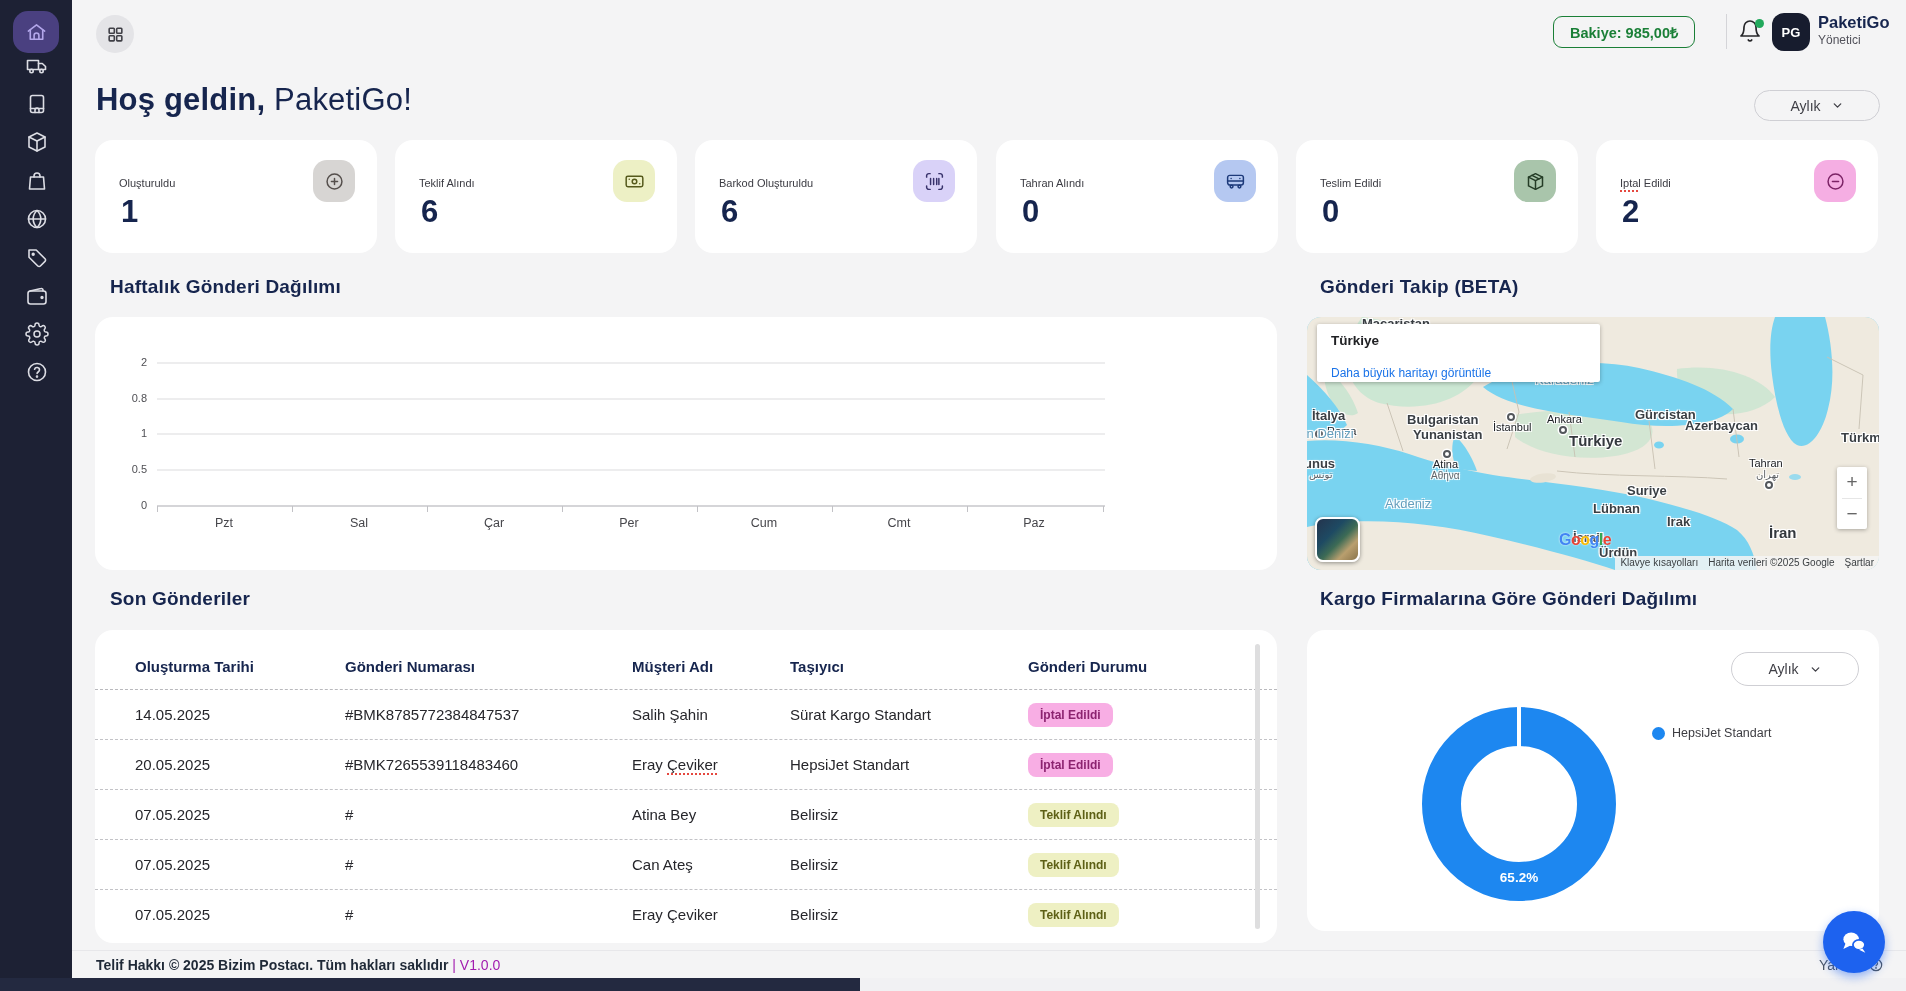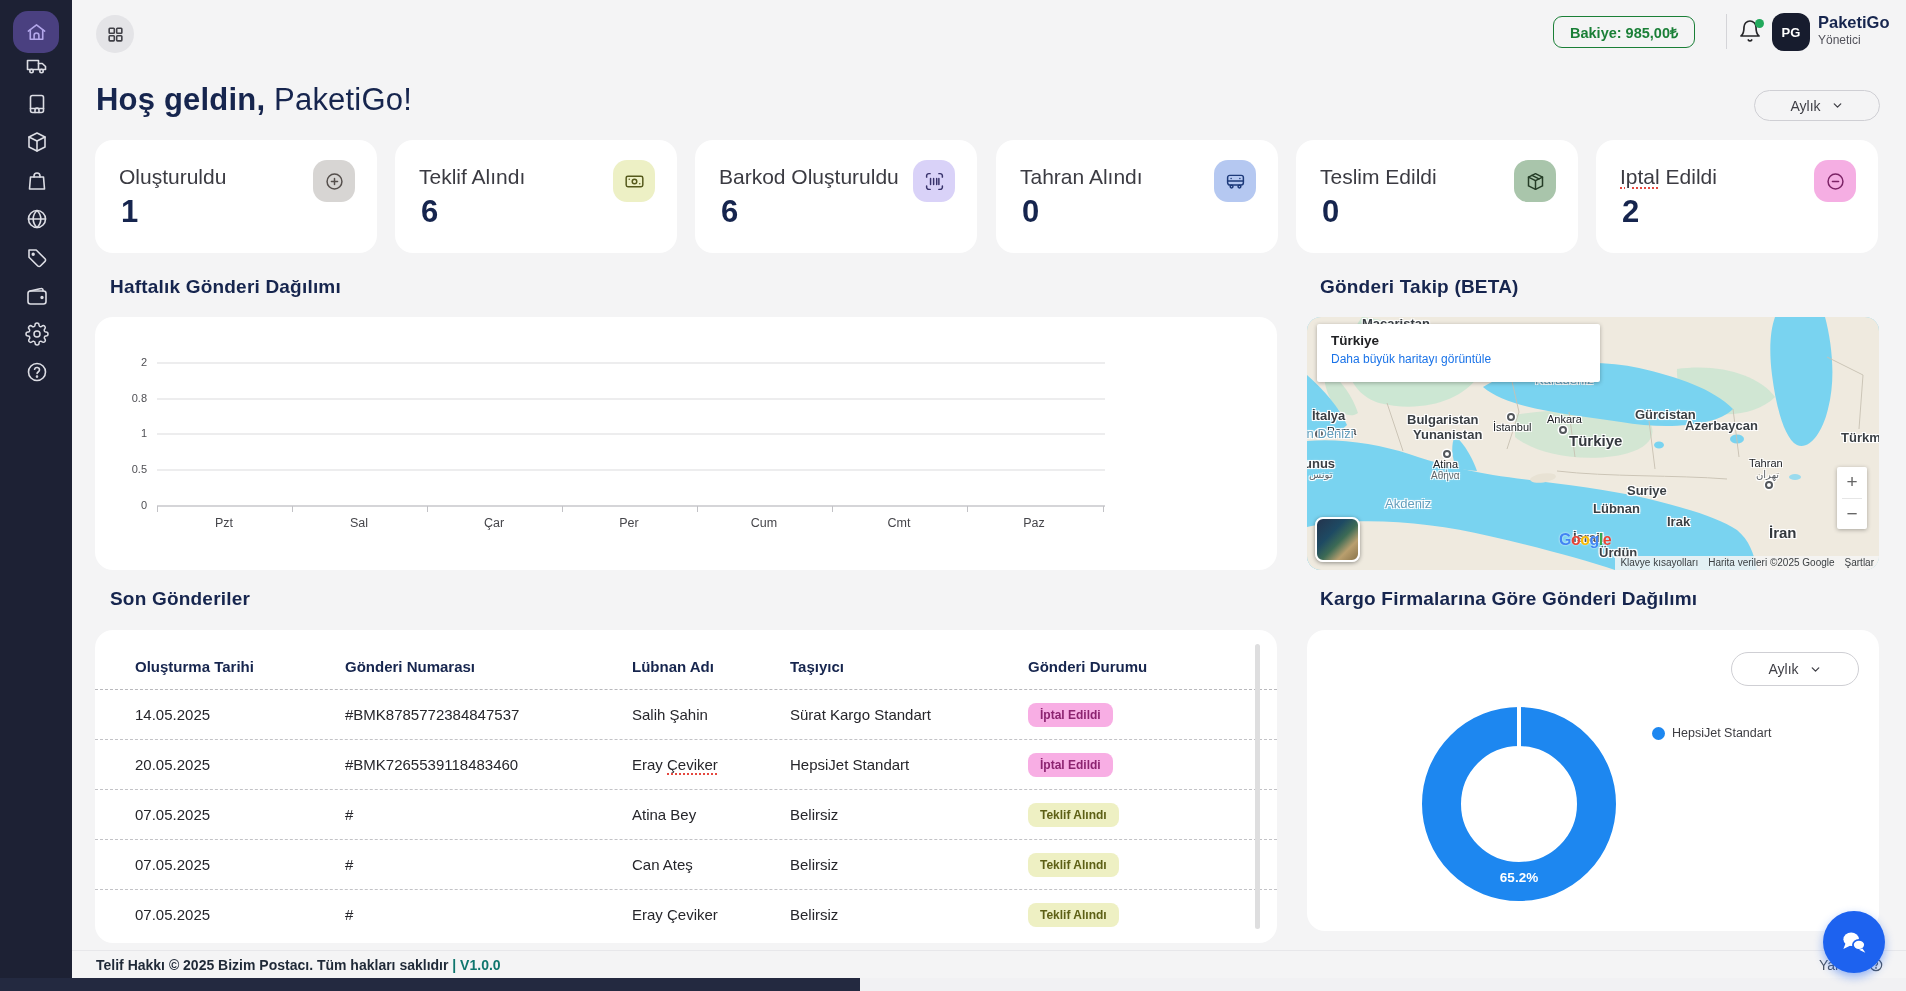--- a/index.html
+++ b/index.html
@@ -25,21 +25,21 @@
 
   .welcome{position:absolute;left:96px;top:82px;font-size:31px;color:#16254e;letter-spacing:.2px}
   .welcome .b{font-weight:700}
   .welcome .n{font-weight:500}
 
   .pill{position:absolute;height:31px;border:1px solid #cfcfd4;border-radius:17px;display:flex;align-items:center;justify-content:center;gap:10px;font-size:14px;color:#3f3f46;cursor:pointer;background:transparent}
   .pill.on-card{background:#fff;height:34px}
 
   
   .stat-card{position:absolute;top:140px;width:282px;height:113px;background:#fff;border-radius:18px}
-  .stat-label{position:absolute;left:24px;top:25px;font-size:21px;color:#3b3b42}
+  .stat-label{position:absolute;left:24px;top:37px;font-size:11px;color:#3b3b42}
   .stat-value{position:absolute;left:26px;top:54px;font-size:31px;font-weight:800;color:#16254e}
   .stat-icon{position:absolute;right:22px;top:20px;width:42px;height:42px;border-radius:14px;display:flex;align-items:center;justify-content:center}
   .sc{text-decoration:underline dotted #e5483f 2px;text-underline-offset:3px}
 
   .sec-title{position:absolute;font-size:19px;font-weight:800;color:#16254e;letter-spacing:.2px}
   .card{position:absolute;background:#fff;border-radius:18px}
 
   
   .gline{position:absolute;left:62px;width:948px;height:2px;background:#ededee}
   .gbase{position:absolute;left:62px;width:948px;height:2px;background:#d5d5d8}
@@ -50,21 +50,21 @@
   
   .map-card{position:absolute;left:1307px;top:317px;width:572px;height:253px;border-radius:14px;overflow:hidden;background:#7ad2ee;cursor:grab}
   .ml{position:absolute;font-size:13px;font-weight:bold;color:#3a3f44;white-space:nowrap;text-shadow:-1px -1px 0 #fff,1px -1px 0 #fff,-1px 1px 0 #fff,1px 1px 0 #fff,0 0 3px #fff}
   .ml-sea{font-weight:normal;color:#649fbd}
   .ml-sm{font-weight:normal;font-size:11px;color:#202328}
   .ml-lg{font-size:15px;color:#33383d}
   .ml-xs{font-weight:normal;font-size:10px;color:#5f6368}
   .cap-dot{position:absolute;width:8px;height:8px;border:2px solid #53575c;border-radius:50%;background:#fff;box-shadow:0 0 0 1.5px #fff}
   .map-info{position:absolute;left:10px;top:7px;width:283px;height:58px;background:#fff;border-radius:2px;box-shadow:0 1px 4px rgba(0,0,0,.3);padding:9px 14px;z-index:5}
   .map-info .t{font-size:13.5px;font-weight:bold;color:#202124}
-  .map-info a{font-size:12px;color:#1a73e8;text-decoration:none;display:inline-block;margin-top:4px;cursor:pointer}
+  .map-info a{font-size:12px;color:#1a73e8;text-decoration:none;display:inline-block;margin-top:18px;cursor:pointer}
   .zoomctl{position:absolute;left:530px;top:150px;width:30px;height:62px;background:#fff;border-radius:2px;box-shadow:0 1px 4px rgba(0,0,0,.3);z-index:5;display:flex;flex-direction:column}
   .zoomctl .zb{flex:1;display:flex;align-items:center;justify-content:center;font-size:19px;color:#666;cursor:pointer}
   .zoomctl .zd{height:1px;background:#e6e6e6;margin:0 5px}
   .satthumb{position:absolute;left:8px;top:200px;width:45px;height:45px;border-radius:8px;border:2px solid #fff;box-shadow:0 1px 4px rgba(0,0,0,.4);z-index:5;cursor:pointer;background:linear-gradient(135deg,#24344d 0%,#1e4a63 35%,#3d6b55 55%,#b99f6e 75%,#8a744a 100%)}
   .glogo{position:absolute;left:252px;top:214px;z-index:6;font-size:16px;font-weight:bold;letter-spacing:-.5px;text-shadow:0 0 2px #fff}
   .attrib{position:absolute;right:0;top:239px;height:14px;display:flex;z-index:6}
   .attrib span{font-size:10px;color:#3c4043;background:rgba(245,245,245,.85);padding:1px 5px;white-space:nowrap}
   .attrib span.lnk{cursor:pointer}
 
   
@@ -79,21 +79,21 @@
 
   
   .donut-label{position:absolute;left:152px;top:240px;width:120px;text-align:center;font-size:13.5px;font-weight:bold;color:#fff}
   .legend{position:absolute;left:345px;top:96px;display:flex;align-items:center;gap:7px}
   .legend .dot{width:13px;height:13px;border-radius:50%;background:#1d87f0}
   .legend .lt{font-size:12.5px;color:#3c3c41}
 
   
   .footer{position:absolute;left:72px;top:950px;width:1834px;height:28px;background:#f4f4f5;border-top:1px solid #e7e7ea;display:flex;align-items:center;justify-content:space-between;padding:0 22px 0 24px}
   .foot-l{font-size:14px;color:#1f2937;font-weight:600}
-  .foot-l .ver{color:#0f766e;font-weight:700}
+  .foot-l .ver{color:#a21caf;font-weight:400}
   .foot-r{display:flex;align-items:center;gap:5px;font-size:14px;color:#4b5563;cursor:pointer}
   .hs-track{position:absolute;left:0;top:978px;width:1906px;height:13px;background:#f1f1f3}
   .hs-thumb{position:absolute;left:0;top:978px;width:860px;height:13px;background:#232940;cursor:pointer}
   .chat-fab{position:absolute;left:1823px;top:911px;width:62px;height:62px;border-radius:50%;background:#1d62ef;box-shadow:0 4px 10px rgba(29,98,239,.45);display:flex;align-items:center;justify-content:center;cursor:pointer;z-index:9}
 </style>
 </head>
 <body>
 
 <div id="app">
 
@@ -415,21 +415,21 @@
       <span class="lnk">Şartlar</span>
     </div>
   </div>
 
   <div class="sec-title" style="left:110px;top:588px">Son Gönderiler</div>
   <div class="card" style="left:95px;top:630px;width:1182px;height:313px;overflow:hidden">
     <div style="padding-top:14px">
       <div class="t-head">
         <span>Oluşturma Tarihi</span>
         <span>Gönderi Numarası</span>
-        <span>Lübnan Adı</span>
+        <span>Müşteri Adı</span>
         <span>Taşıyıcı</span>
         <span>Gönderi Durumu</span>
       </div>
       <div class="t-body">
         <div class="t-row">
           <span>14.05.2025</span>
           <span>#BMK8785772384847537</span>
           <span>Salih Şahin</span>
           <span>Sürat Kargo Standart</span>
           <span><span class="badge badge-pink">İptal Edildi</span></span>

